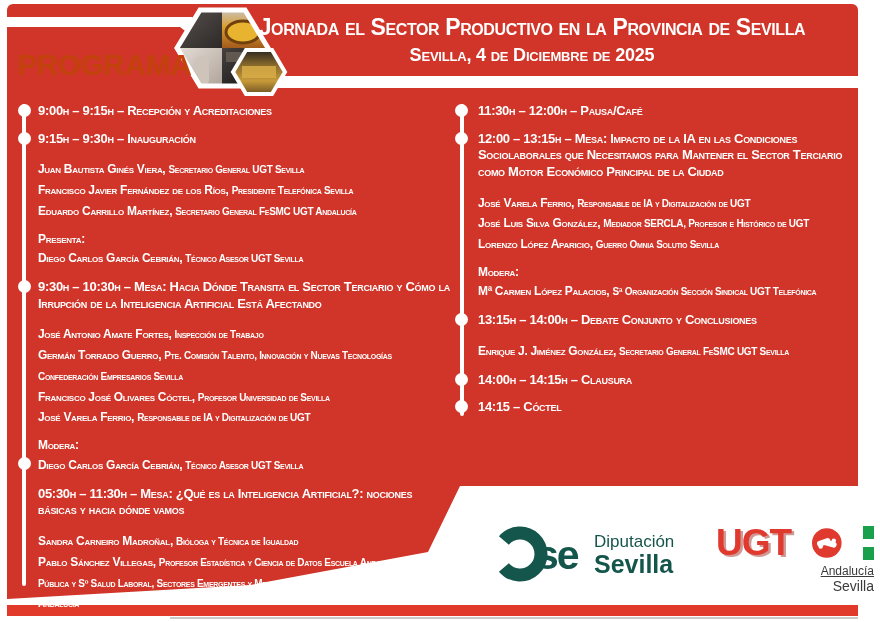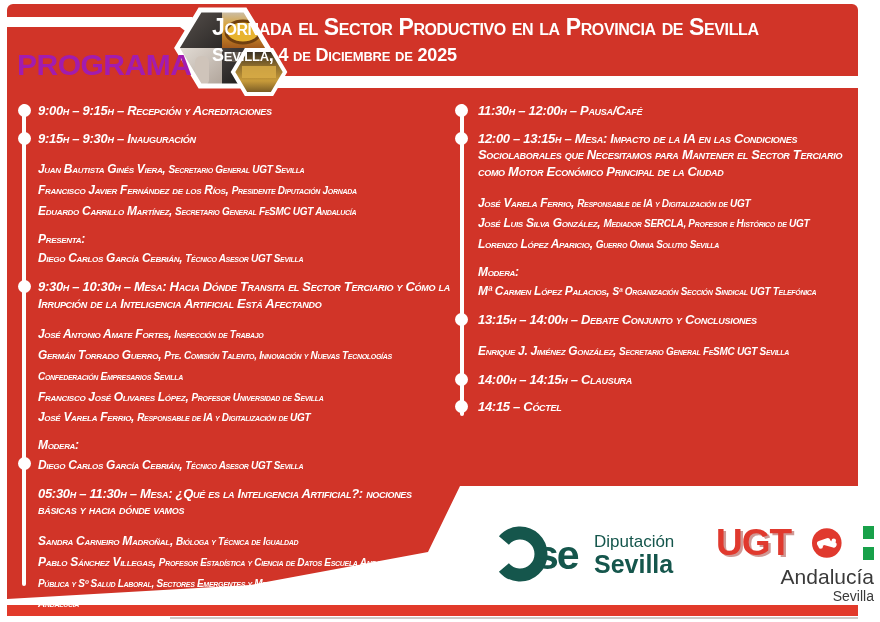--- a/index.html
+++ b/index.html
@@ -1,48 +1,48 @@
 <!DOCTYPE html>
 <html style="--main-red: #d13428; --stripe-red: #e23a2a; --ugt-red: #e0392e; --teal: #15564c; --flag-green: #18a14a; --footer-text: #3a3a3a;"><head>
 <meta charset="utf-8">
 <style>
   html,body{margin:0;padding:0;background:#fff;}
   body{width:880px;height:622px;position:relative;overflow:hidden;
        font-family:"Liberation Sans",sans-serif;}
   .bg{position:absolute;top:0;left:0;}
   .programa{position:absolute;left:17px;top:48px;font-size:30px;font-weight:bold;
-    color:#a21caf;letter-spacing:-.5px;}
-  .titles{position:absolute;right:28px;top:13px;width:640px;text-align:left;color:#fff;}
+    color:#c2410c;letter-spacing:-.5px;}
+  .titles{position:absolute;right:28px;top:13px;width:640px;text-align:center;color:#fff;}
   .title{font-size:23px;font-weight:bold;font-variant:small-caps;letter-spacing:-.4px;line-height:1.25;}
   .date{font-size:18px;font-weight:bold;font-variant:small-caps;letter-spacing:-.2px;margin-top:3px;}
   .tl{position:absolute;width:4px;background:#fff;border-radius:2px;}
   .tl-left{left:22px;top:104px;height:482px;}
   .tl-right{left:460px;top:104px;height:312px;}
   .col{position:absolute;top:103px;color:#fff;font-variant:small-caps;letter-spacing:-.3px;}
   .col-left{left:38px;width:414px;}
   .col-right{left:478px;width:382px;}
-  .item{position:relative;margin-bottom:11px;font-style:italic;}
+  .item{position:relative;margin-bottom:11px;}
   .time-text{font-size:13px;font-weight:bold;line-height:1.28;display:block;}
   .line{line-height:1.3;}
   .name,.label{font-size:12px;font-weight:bold;}
   .role{font-size:10px;font-weight:bold;}
   .dot{position:absolute;width:13px;height:13px;border-radius:50%;background:#fff;top:1px;}
   .col-left .dot{left:-20px;}
   .col-right .dot{left:-23px;}
   .col-left .item:nth-child(7) .dot{top:19px;}
   .logos{position:absolute;left:16px;top:0;width:880px;height:622px;pointer-events:none;}
   .dipu{position:absolute;left:478px;top:519px;}
   .dipu text{font-family:"Liberation Sans",sans-serif;}
   .ugt{position:absolute;left:700px;top:524px;width:158px;}
   .ugt-row{display:flex;align-items:center;gap:21px;}
   .ugt-acronym{font-size:37px;font-weight:bold;color:var(--ugt-red);letter-spacing:-1px;
     line-height:1;text-shadow:2.5px 2px 0 rgba(150,28,20,.45);}
   .ugt-flag{width:13px;height:34px;
     background:linear-gradient(var(--flag-green) 0 37%,#fff 37% 62%,var(--flag-green) 62% 100%);}
-  .ugt-region{font-size:21px;color:var(--footer-text);text-align:right;margin-top:4px;line-height:1.1;}
+  .ugt-region{font-size:12px;color:var(--footer-text);text-align:right;margin-top:4px;line-height:1.1;text-decoration:underline;}
   .ugt-city{font-size:14px;color:var(--footer-text);text-align:right;line-height:1.2;}
 </style>
 </head>
 <body>
 
 <svg class="bg" width="880" height="622">
   <defs>
     <linearGradient id="gDark" x1="0" y1="0" x2="1" y2="1">
       <stop offset="0" stop-color="#5a534f"></stop>
         <stop offset="1" stop-color="#2c2927"></stop>
@@ -113,35 +113,35 @@
     <div class="item time">
       <span class="dot"></span>
       <span class="time-text">9:00h – 9:15h – Recepción y Acreditaciones</span>
     </div>
     <div class="item time">
       <span class="dot"></span>
       <span class="time-text">9:15h – 9:30h – Inauguración</span>
     </div>
     <div class="item speakers">
       <div class="line"><span class="name">Juan Bautista Ginés Viera, </span><span class="role">Secretario General UGT Sevilla</span></div>
-      <div class="line"><span class="name">Francisco Javier Fernández de los Ríos, </span><span class="role">Presidente Diputación Jornada</span></div>
+      <div class="line"><span class="name">Francisco Javier Fernández de los Ríos, </span><span class="role">Presidente Telefónica Sevilla</span></div>
       <div class="line"><span class="name">Eduardo Carrillo Martínez, </span><span class="role">Secretario General FeSMC UGT Andalucía</span></div>
     </div>
     <div class="item speakers">
       <div class="line label">Presenta:</div>
       <div class="line"><span class="name">Diego Carlos García Cebrián, </span><span class="role">Técnico Asesor UGT Sevilla</span></div>
     </div>
     <div class="item time">
       <span class="dot"></span>
       <span class="time-text">9:30h – 10:30h – Mesa: Hacia Dónde Transita el Sector Terciario y Cómo la Irrupción de la Inteligencia Artificial Está Afectando</span>
     </div>
     <div class="item speakers">
       <div class="line"><span class="name">José Antonio Amate Fortes, </span><span class="role">Inspección de Trabajo</span></div>
       <div class="line"><span class="name">Germán Torrado Guerro, </span><span class="role">Pte. Comisión Talento, Innovación y Nuevas Tecnologías Confederación Empresarios Sevilla</span></div>
-      <div class="line"><span class="name">Francisco José Olivares López, </span><span class="role">Profesor Universidad de Sevilla</span></div>
+      <div class="line"><span class="name">Francisco José Olivares Cóctel, </span><span class="role">Profesor Universidad de Sevilla</span></div>
       <div class="line"><span class="name">José Varela Ferrio, </span><span class="role">Responsable de IA y Digitalización de UGT</span></div>
     </div>
     <div class="item speakers">
       <span class="dot"></span>
       <div class="line label">Modera:</div>
       <div class="line"><span class="name">Diego Carlos García Cebrián, </span><span class="role">Técnico Asesor UGT Sevilla</span></div>
     </div>
     <div class="item time">
       <span class="time-text">05:30h – 11:30h – Mesa: ¿Qué es la Inteligencia Artificial?: nociones básicas y hacia dónde vamos</span>
     </div>

